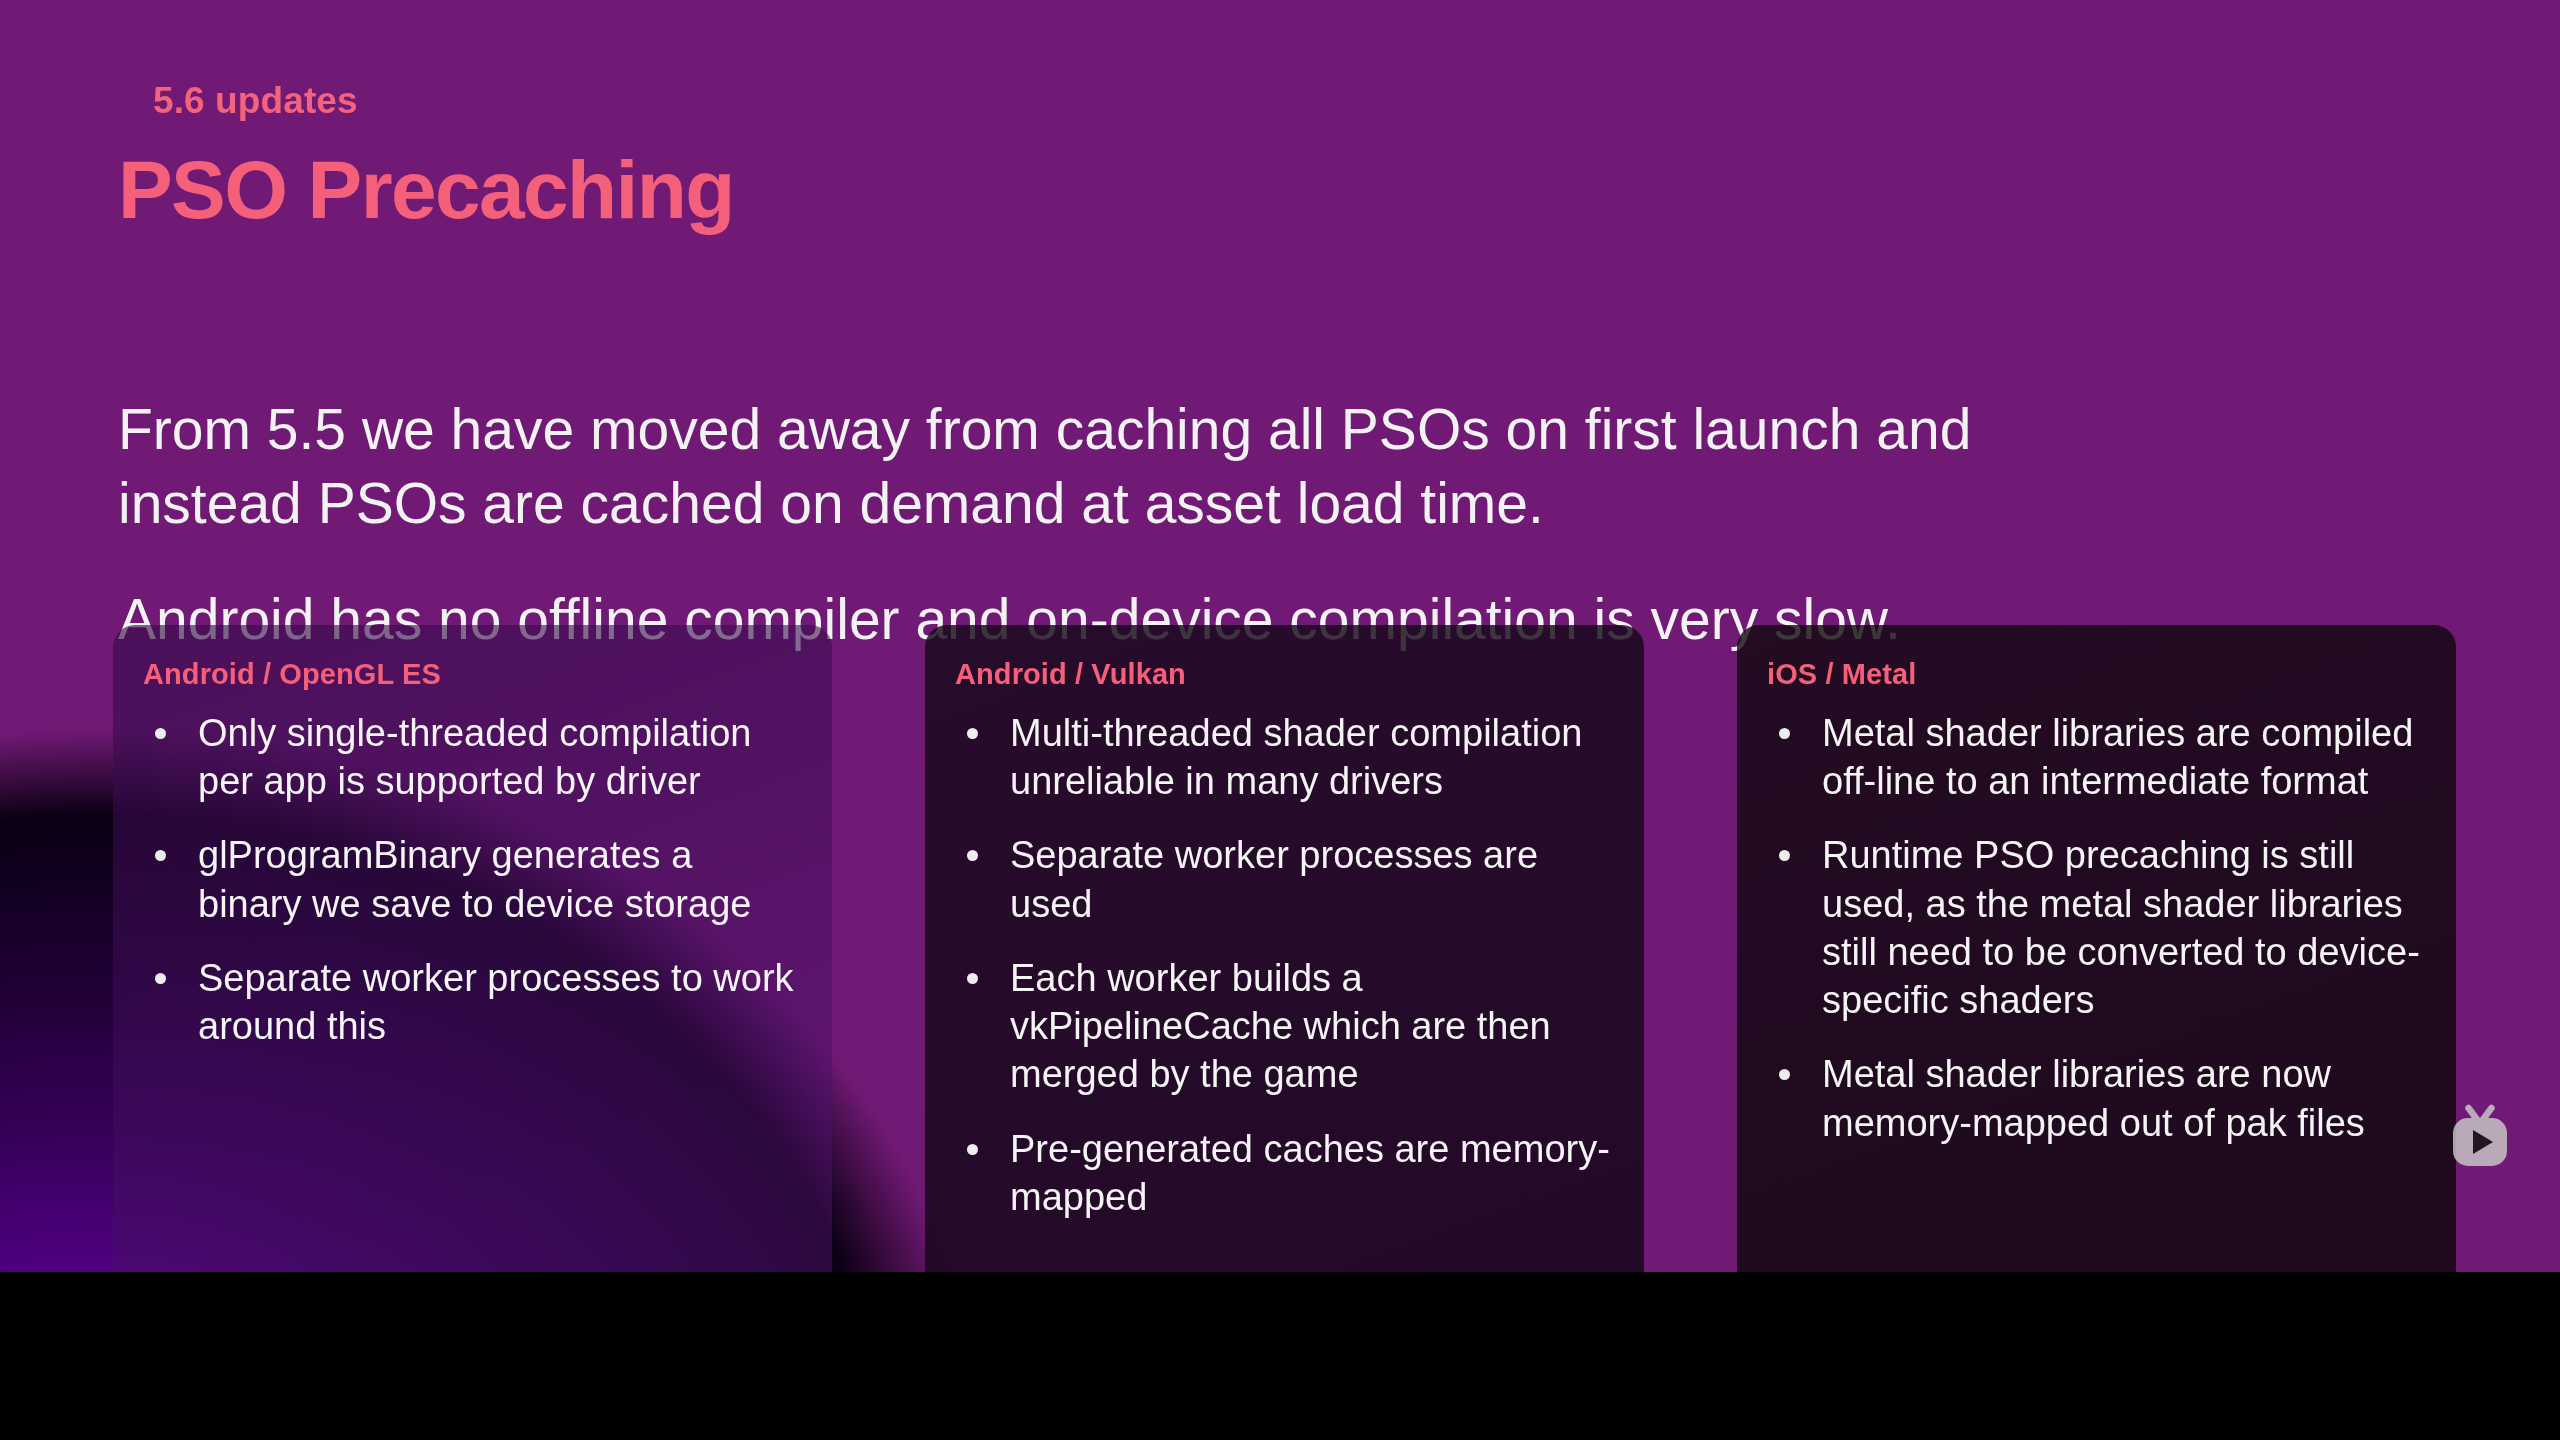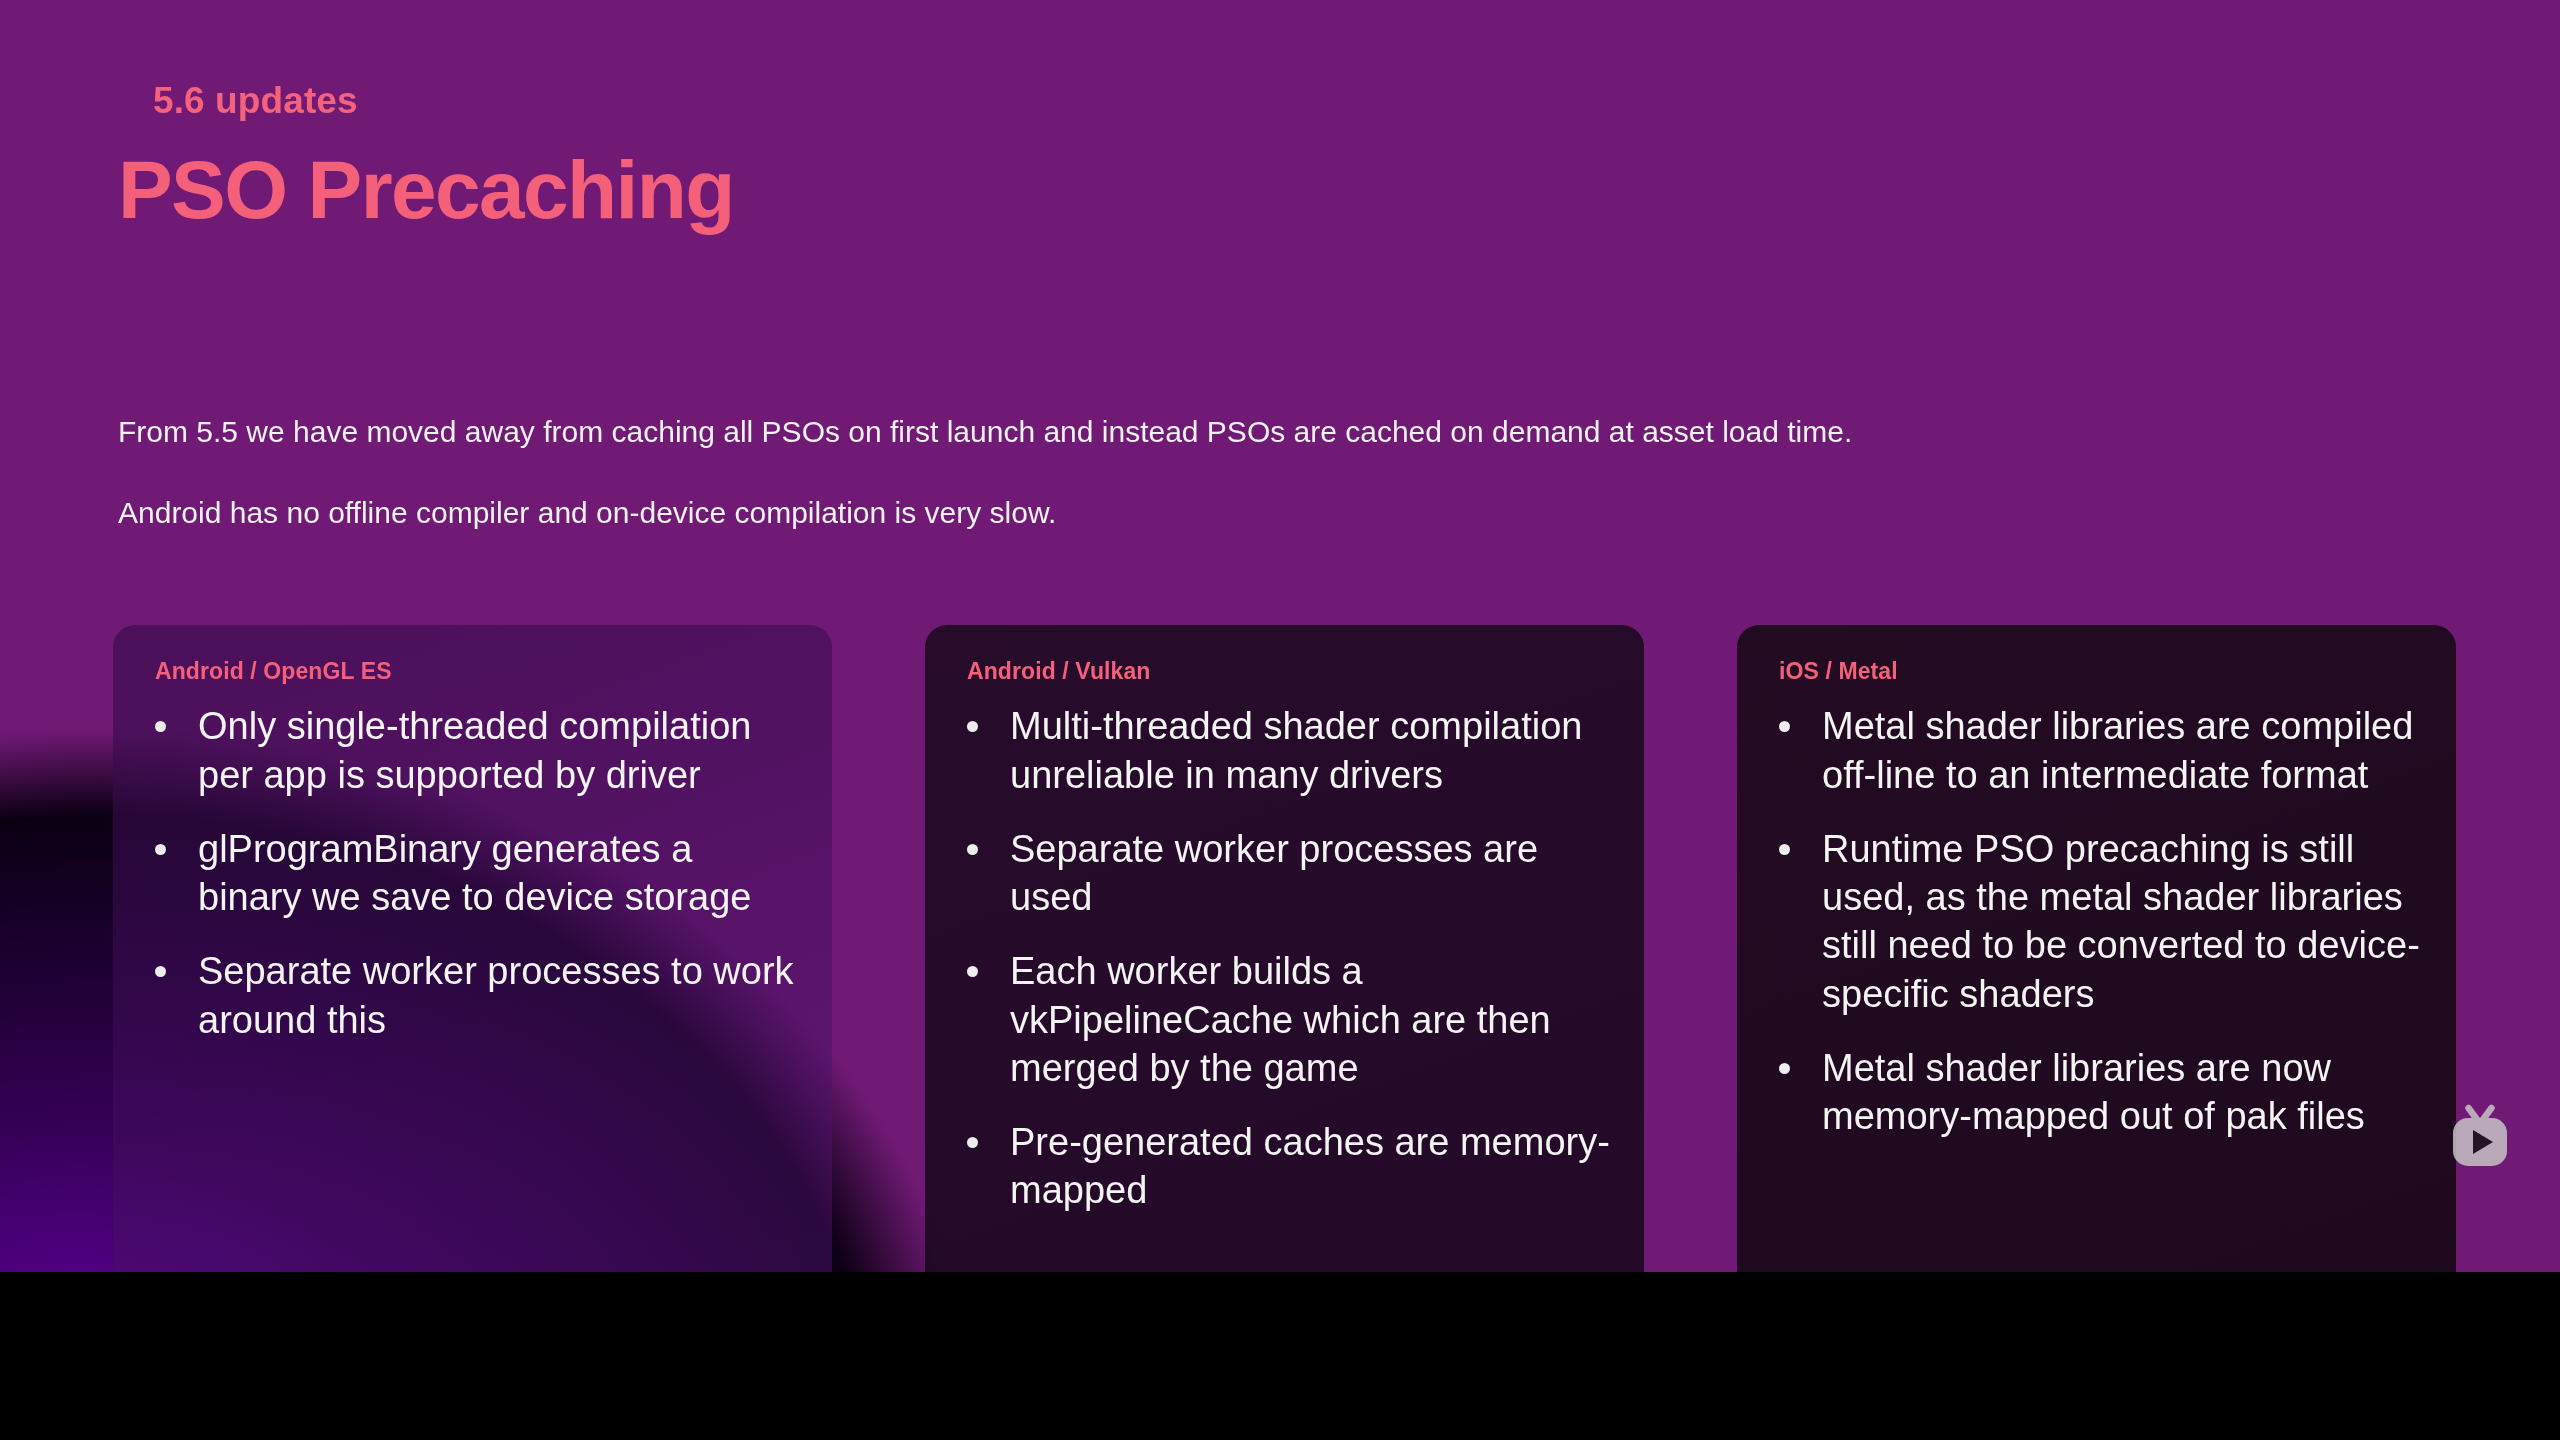--- a/index.html
+++ b/index.html
@@ -80,24 +80,24 @@
     font-size: 82px;
     font-weight: 700;
   }
   .title-line.accent { color: #f4607a; }
   .title-line.plain  { color: #ffffff; }
 
   
   .intro {
     position: absolute;
     left: 118px;
-    top: 412px;
+    top: 392px;
     width: 1870px;
     color: #f2f2f2;
-    font-size: 30px;
+    font-size: 57px;
     line-height: 1.30;
     font-weight: 400;
   }
   .intro p { margin: 0; }
   .intro p + p { margin-top: 42px; }
 
   
   .columns {
     position: absolute;
     left: 113px;
@@ -131,22 +131,22 @@
         rgba(14, 5, 18, 0.78) 100%);
   }
   .card.tint-3 {
     background: linear-gradient(160deg,
         rgba(16, 8, 14, 0.80) 0%,
         rgba(12, 6, 11, 0.80) 60%,
         rgba(9, 5, 9, 0.80) 100%);
   }
 
   .card-title {
-    margin: 0 0 18px 12px;
-    font-size: 23px;
+    margin: 0 0 18px 0;
+    font-size: 29px;
     font-weight: 700;
     color: #f4607a;
     letter-spacing: 0.1px;
     line-height: 1.1;
   }
 
   .bullets {
     list-style: none;
     margin: 0;
     padding: 0;

